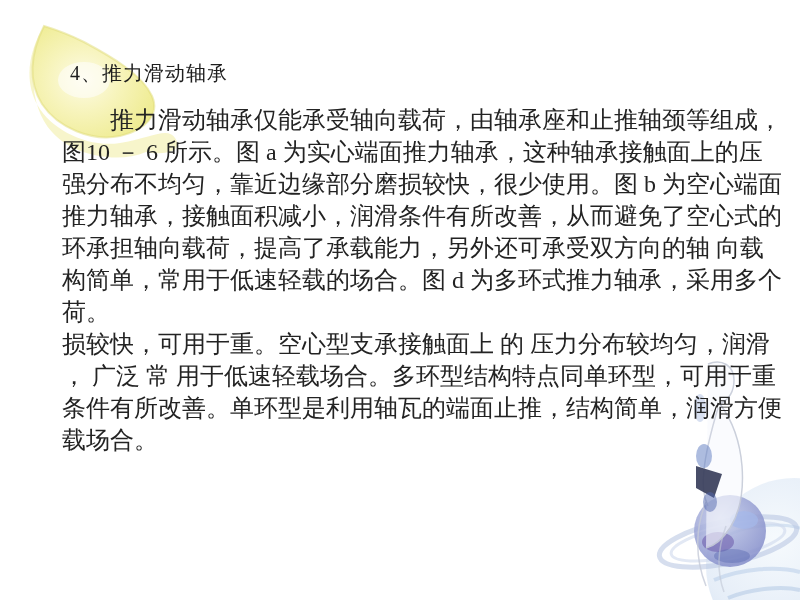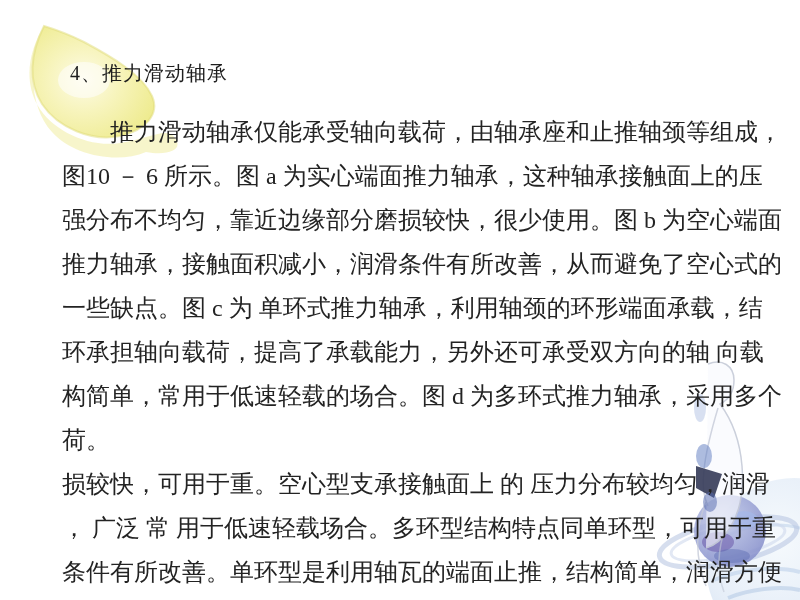--- a/index.html
+++ b/index.html
@@ -18,21 +18,21 @@
     font-size:20px; line-height:36px;
     color:#1e1e1e; letter-spacing:1px;
     z-index:2; white-space:nowrap;
   }
   .body {
     position:absolute; left:62px; top:104px; width:690px;
     font-size:24px; line-height:32px;
     color:#232323;
     z-index:2;
   }
-  .line { white-space:nowrap;margin-top:12px; }
+  .line { white-space:nowrap; }
   .ind  { text-indent:48px; }
 </style>
 </head>
 <body>
 
 <div class="slide">
 
   <svg id="blob-art" class="deco" viewBox="0 0 178 140">
     <defs>
       <radialGradient id="gBlob" cx="42%" cy="48%" r="65%">
@@ -98,21 +98,20 @@
     <ellipse cx="52" cy="58" rx="6" ry="14" fill="#8ea6d6" opacity="0.35"></ellipse>
   </svg>
 
   <div class="title">4、推力滑动轴承</div>
 
   <div class="body">
     <div class="line ind">推力滑动轴承仅能承受轴向载荷，由轴承座和止推轴颈等组成，</div>
     <div class="line">图10 － 6 所示。图 a 为实心端面推力轴承，这种轴承接触面上的压</div>
     <div class="line">强分布不均匀，靠近边缘部分磨损较快，很少使用。图 b 为空心端面</div>
     <div class="line">推力轴承，接触面积减小，润滑条件有所改善，从而避免了空心式的</div>
-    <div class="line">一些缺点。图 c 为 单环式推力轴承，利用轴颈的环形端面承载，结</div>
     <div class="line">环承担轴向载荷，提高了承载能力，另外还可承受双方向的轴 向载</div>
     <div class="line">构简单，常用于低速轻载的场合。图 d 为多环式推力轴承，采用多个</div>
     <div class="line">荷。</div>
     <div class="line">损较快，可用于重。空心型支承接触面上 的 压力分布较均匀，润滑</div>
     <div class="line">， 广泛 常 用于低速轻载场合。多环型结构特点同单环型，可用于重</div>
     <div class="line">条件有所改善。单环型是利用轴瓦的端面止推，结构简单，润滑方便</div>
     <div class="line">载场合。</div>
   </div>
 
 </div>

